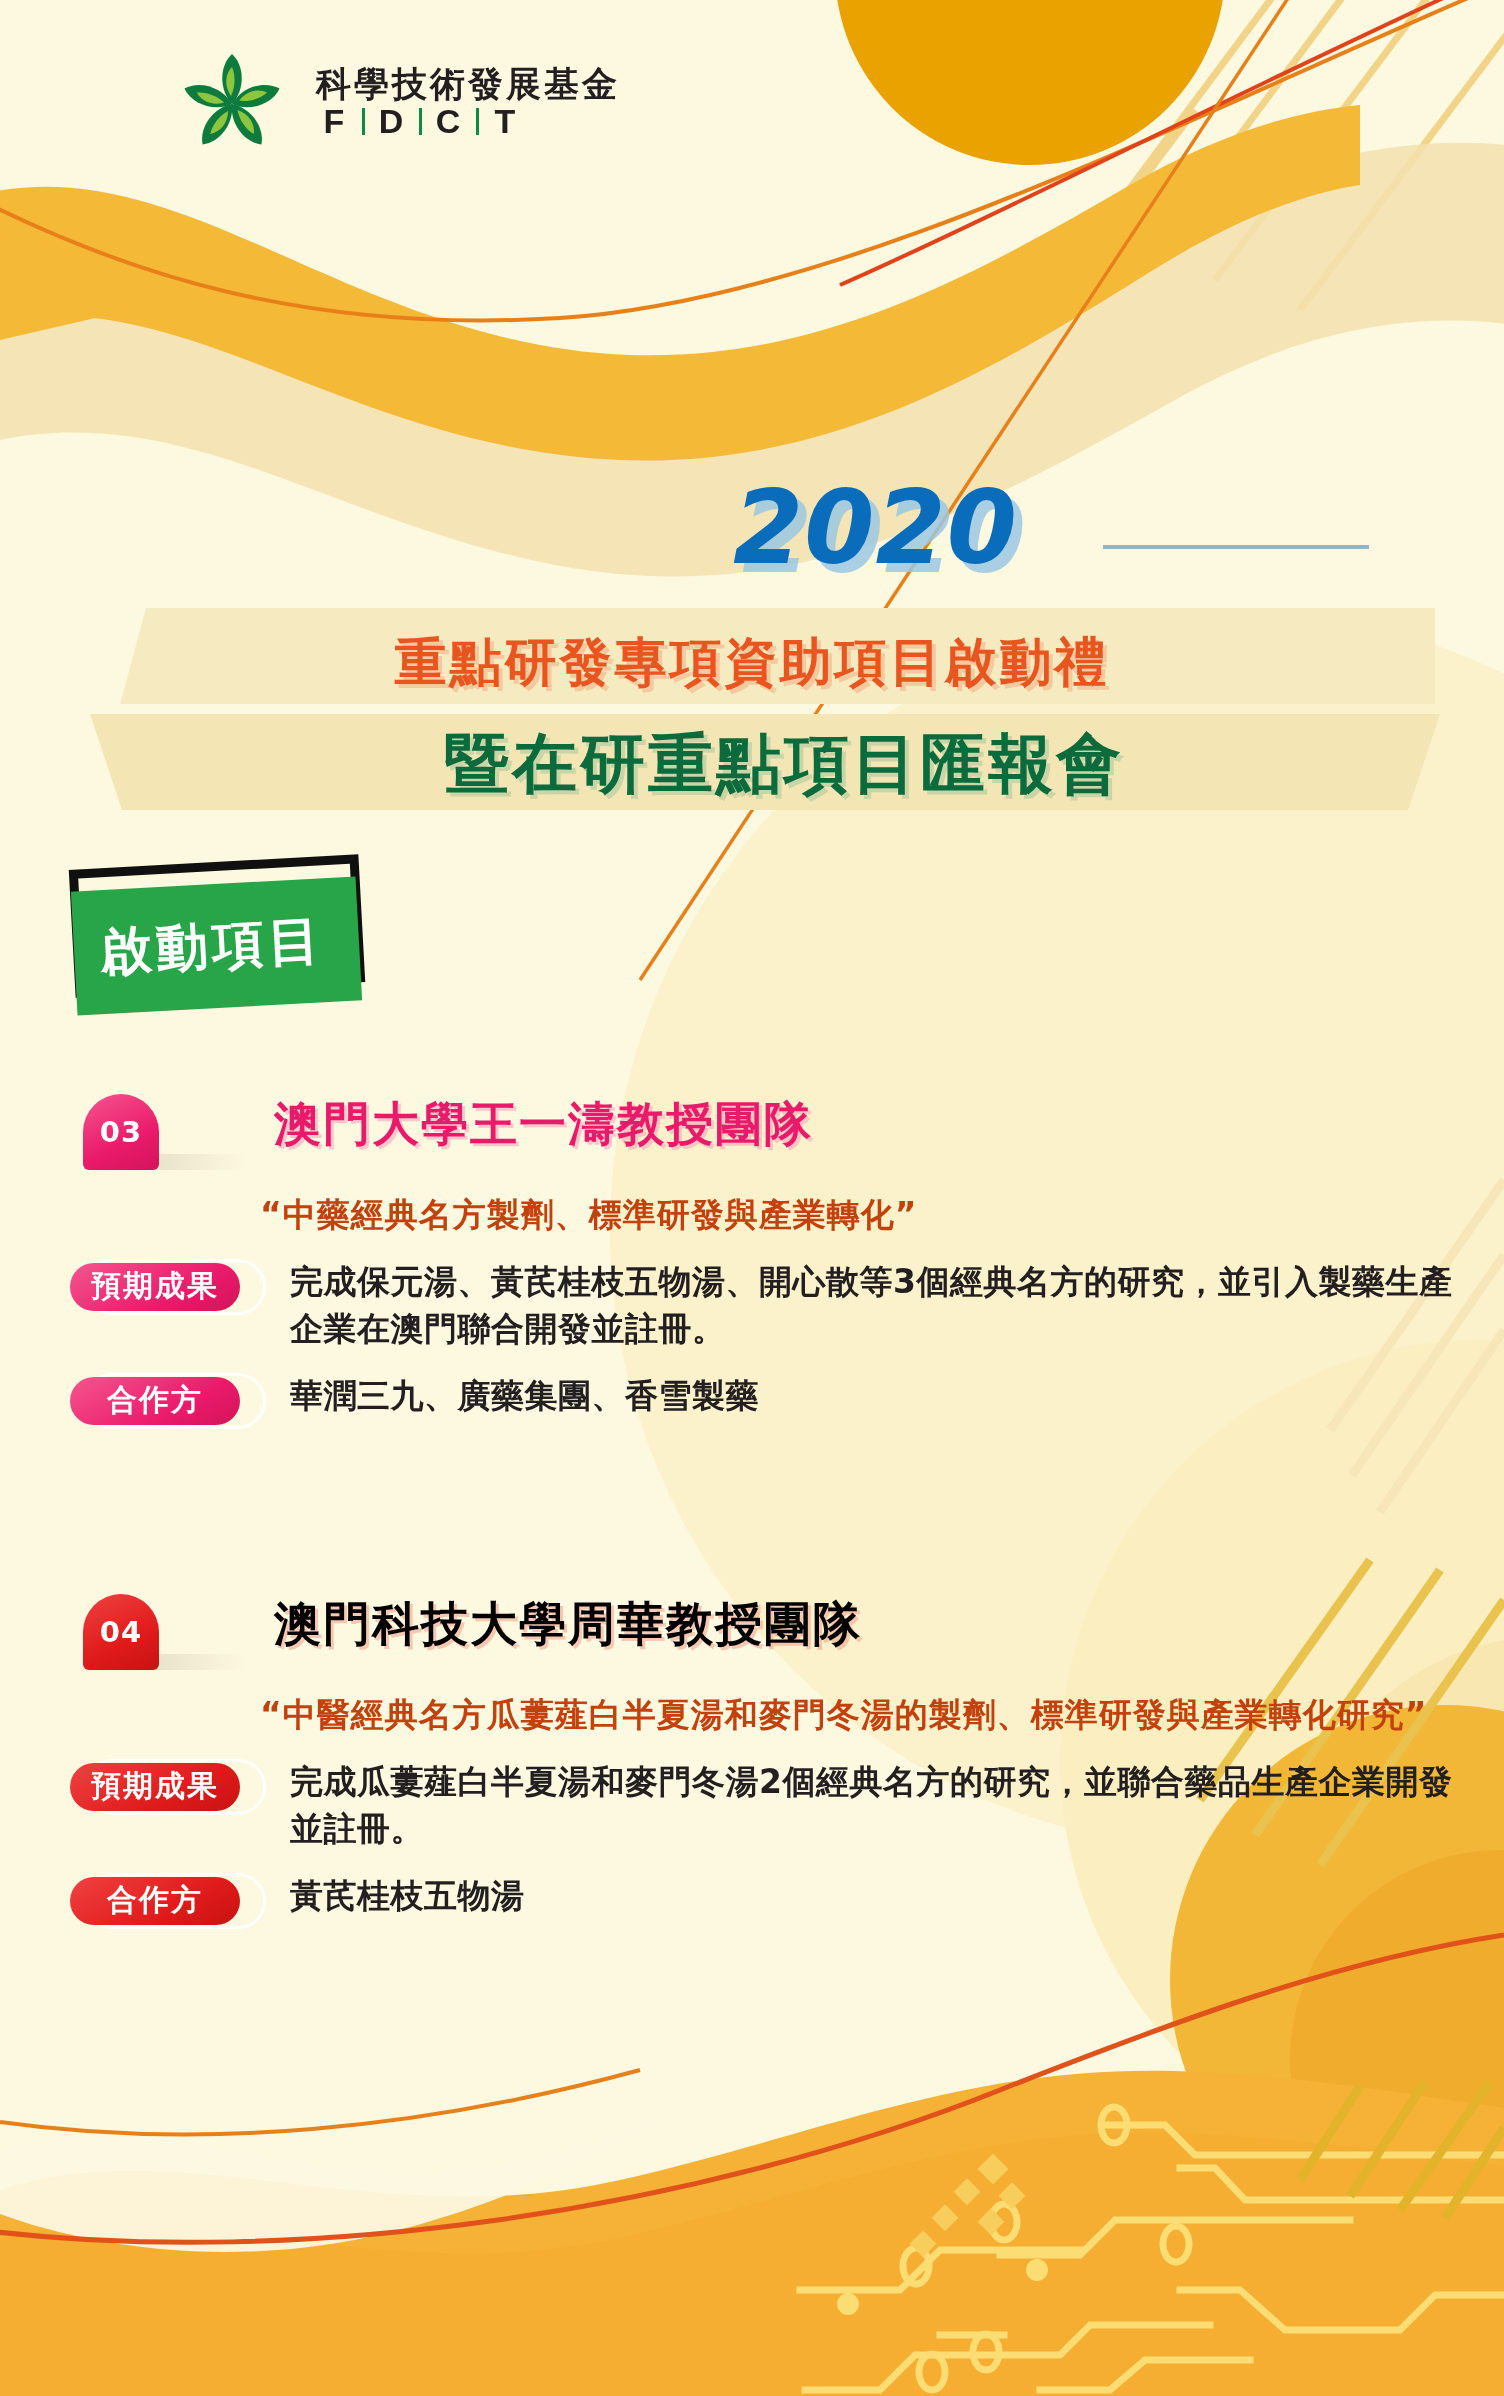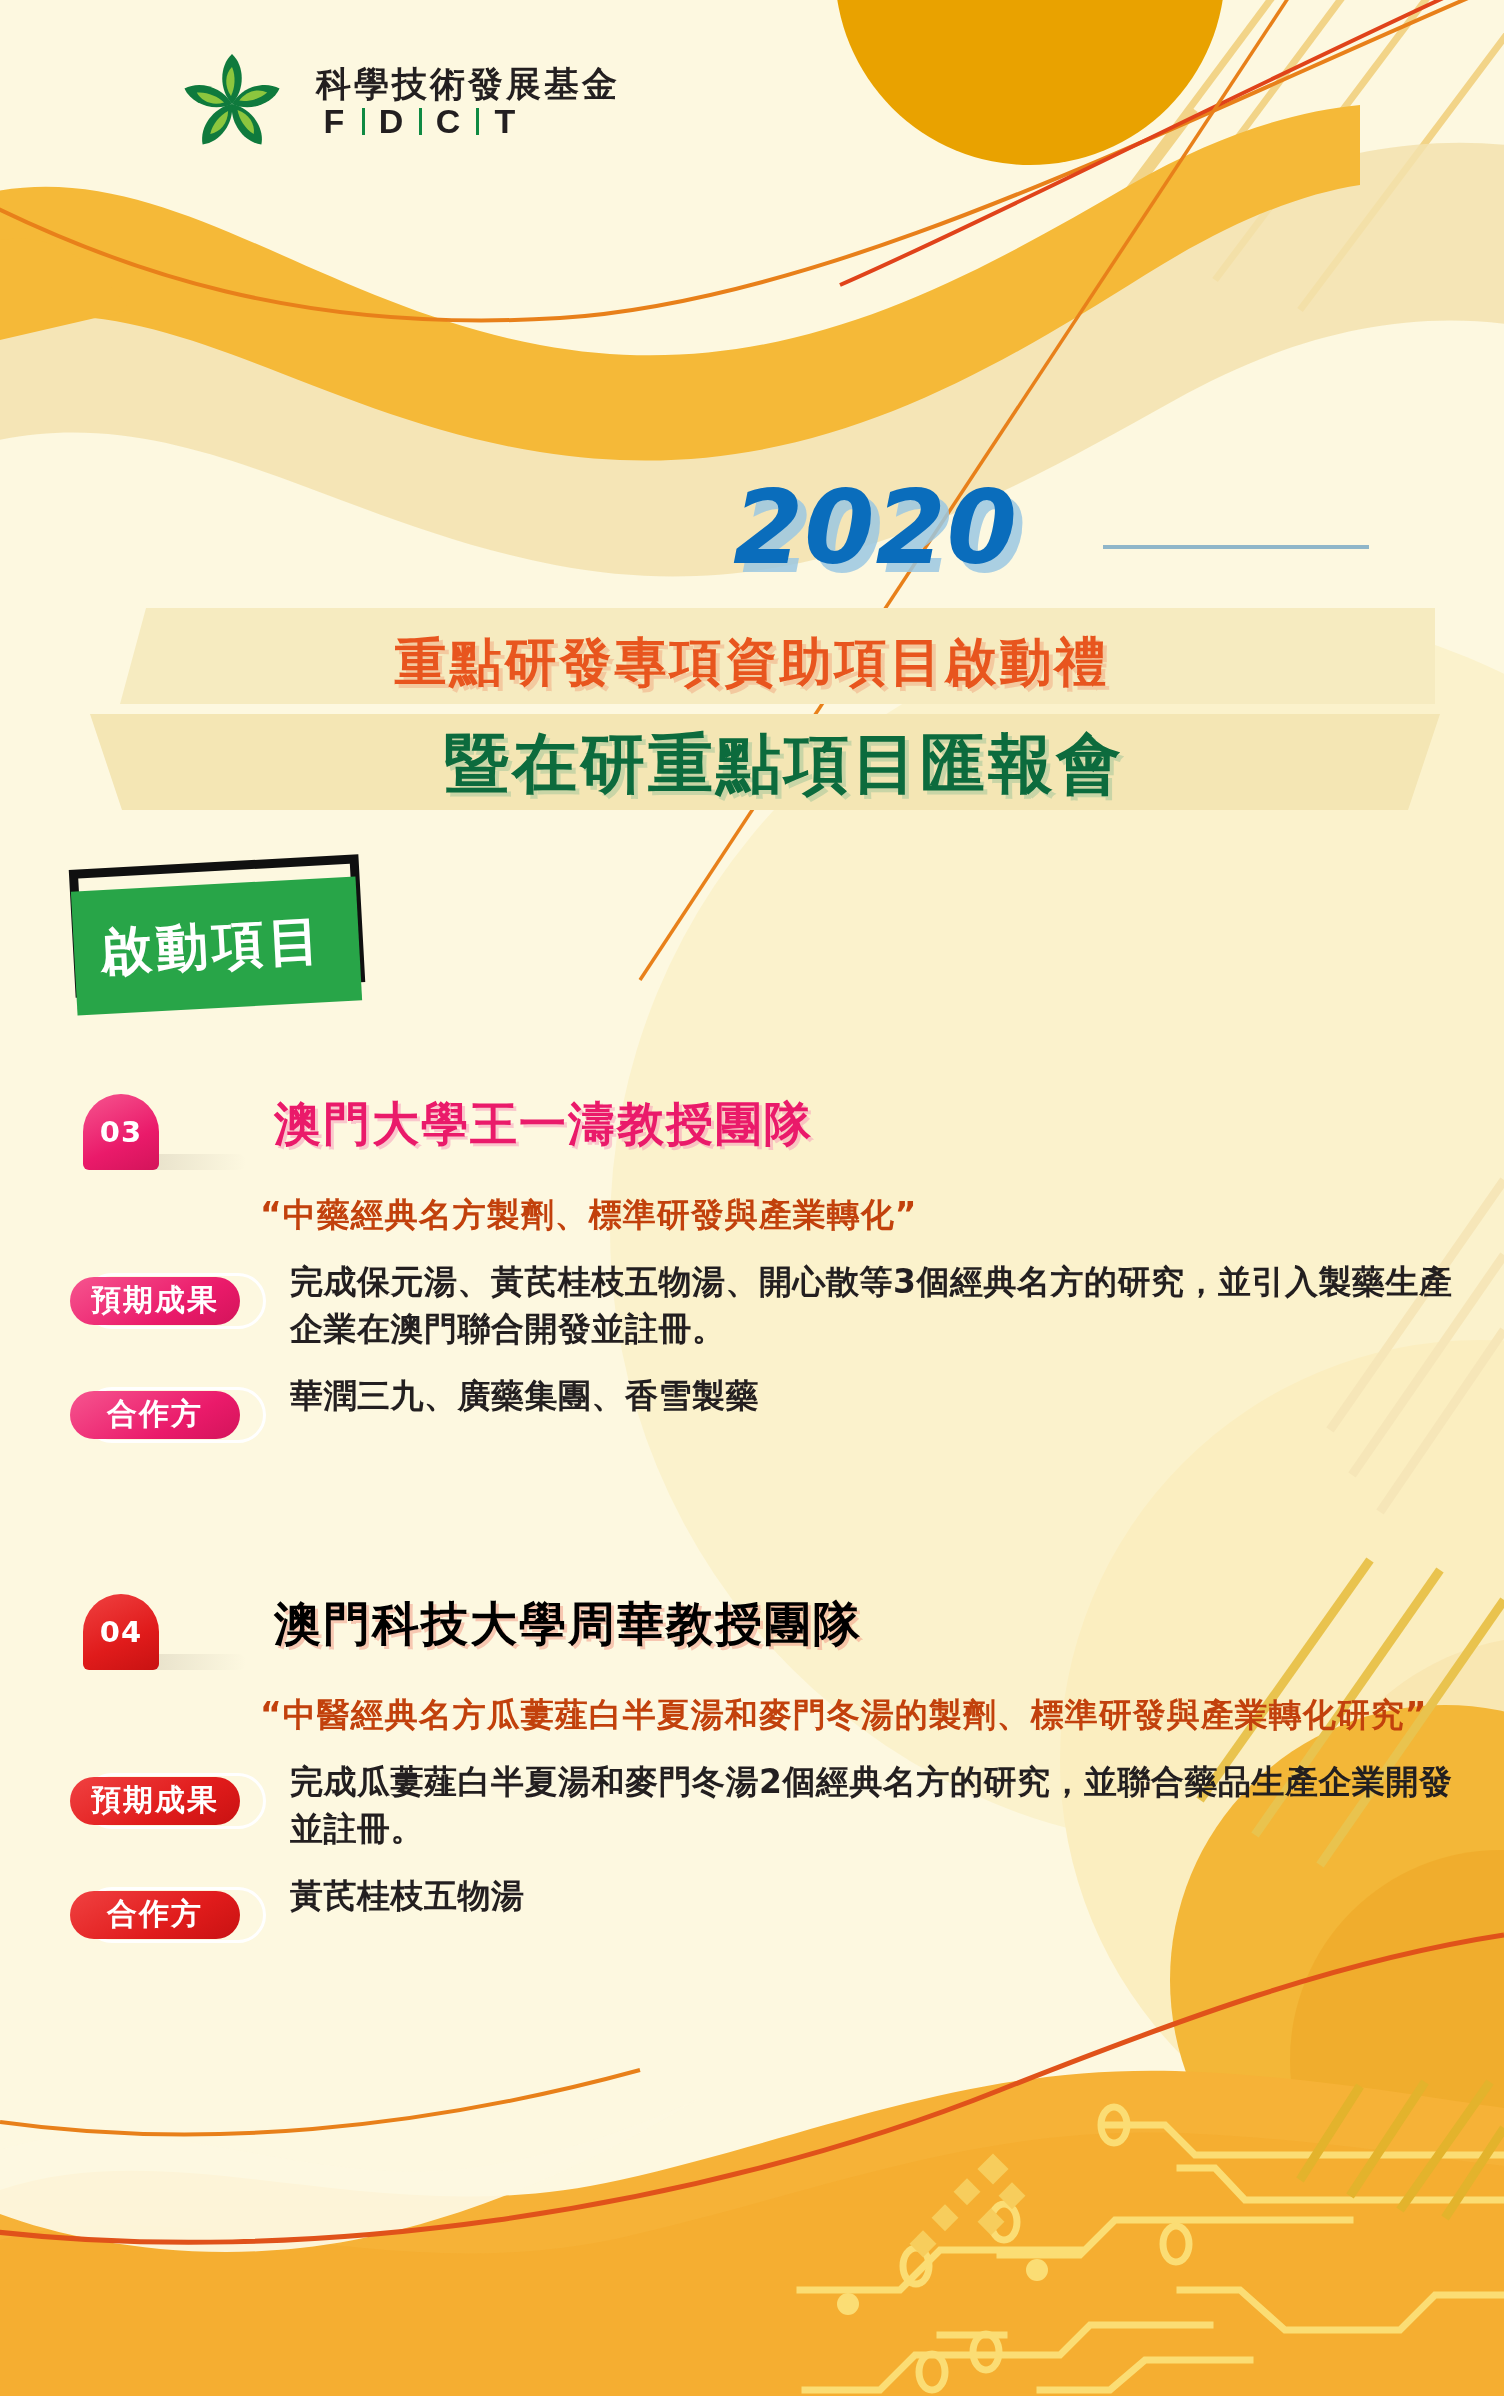--- a/index.html
+++ b/index.html
@@ -139,21 +139,21 @@
   .proj-quote {
     margin:12px 0 0 0;
     padding:0 60px 0 274px;
     font-size:33px; font-weight:bold; color:#c2410c;
     line-height:1.42; letter-spacing:1px;
     text-indent:-14px;
     font-family:"DejaVu Sans","Liberation Sans",sans-serif;
   }
 
   .row { position:relative; margin-top:20px; min-height:60px; }
-  .pill-wrap { position:absolute; left:70px; top:14px; width:196px; height:56px; }
+  .pill-wrap { position:absolute; left:70px; top:0; width:196px; height:56px; }
   .pill-arc {
     position:absolute; left:14px; top:0; width:182px; height:56px;
     border:3px solid #ffffff; border-radius:28px; box-sizing:border-box;
   }
   .pill {
     position:absolute; left:0px; top:4px; width:170px; height:48px;
     border-radius:24px;
     display:flex; align-items:center; justify-content:center;
     color:#ffffff; font-size:30px; font-weight:bold; letter-spacing:2px;
     font-family:"DejaVu Serif","Liberation Serif",serif;

